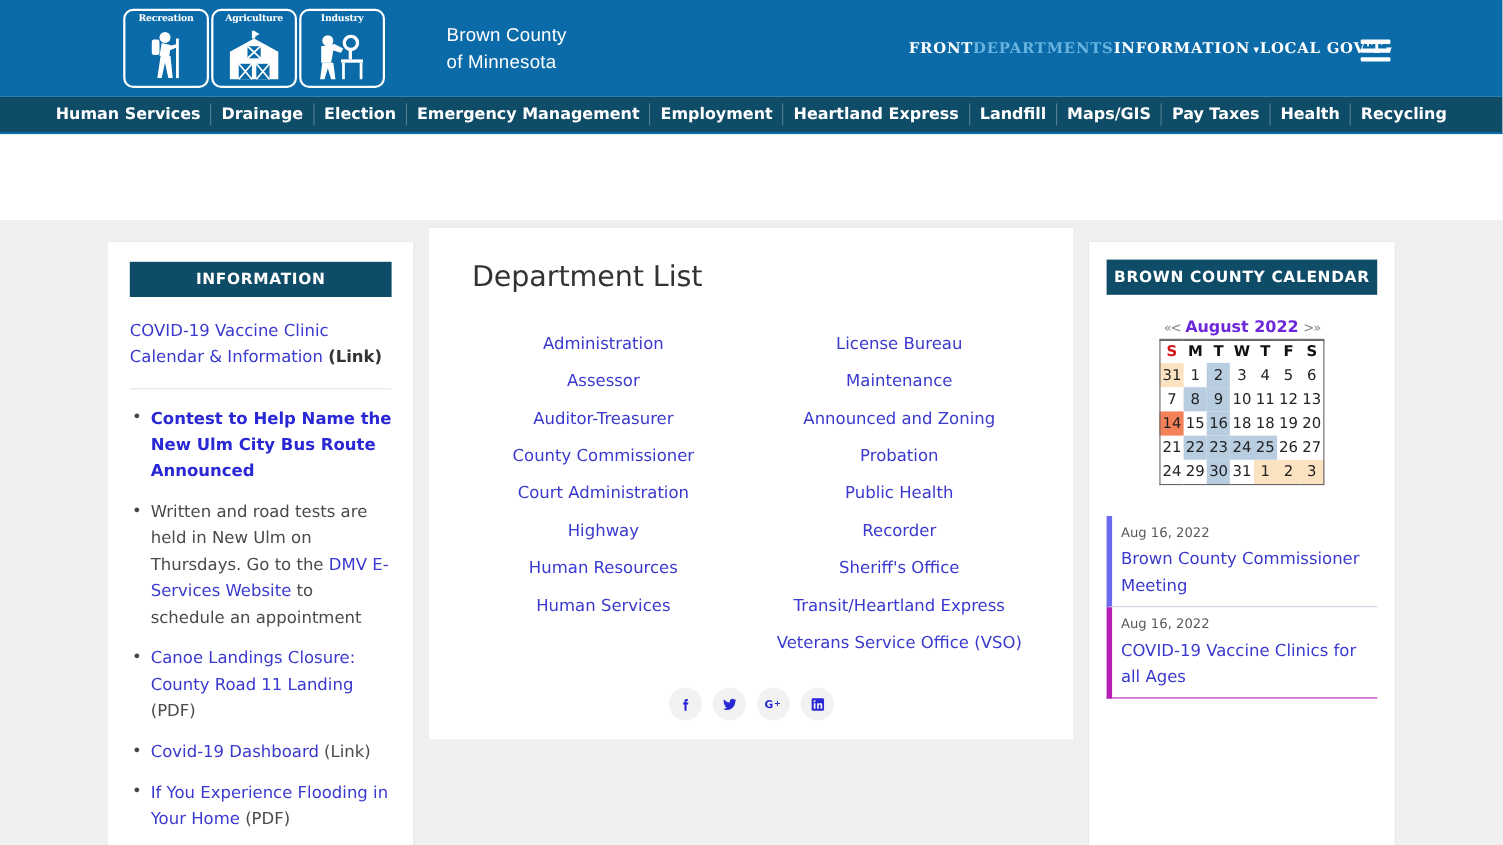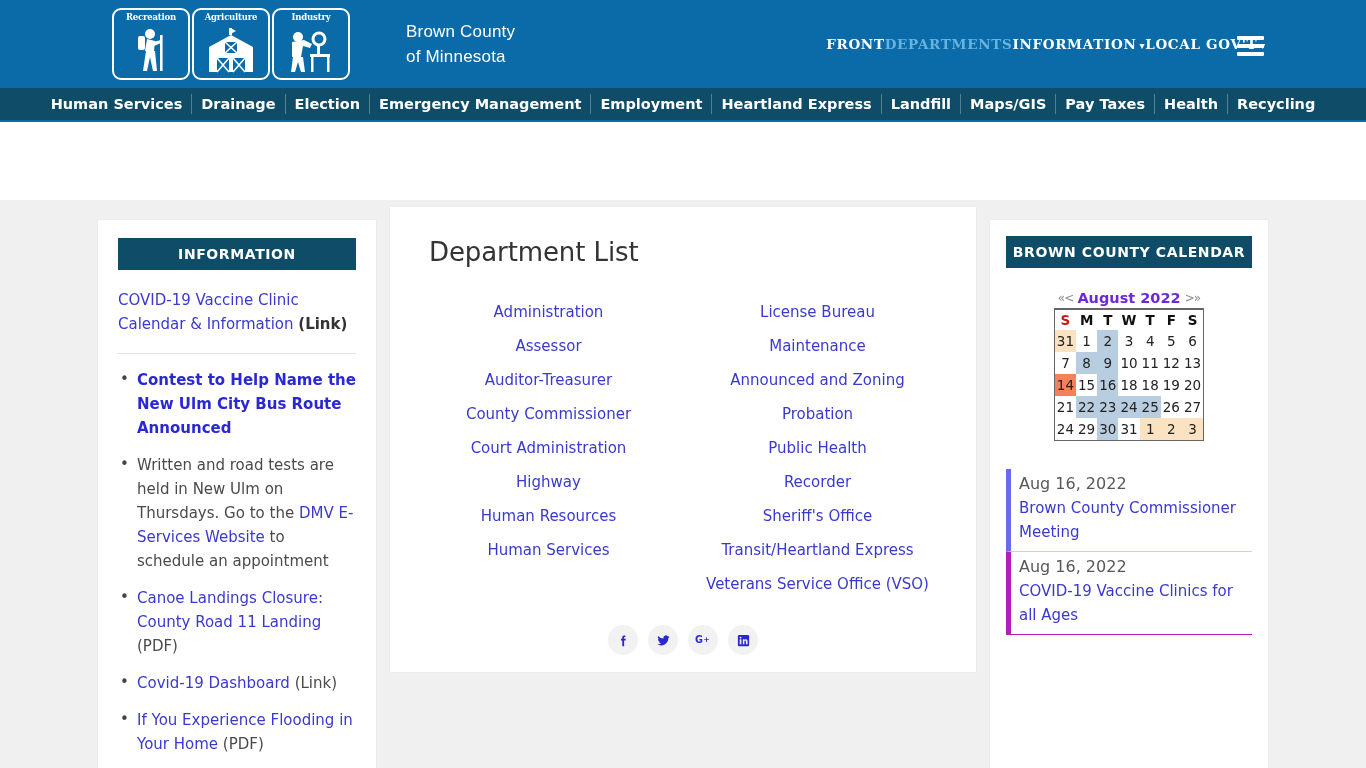--- a/index.html
+++ b/index.html
@@ -277,21 +277,21 @@
   td.evt { background: #b8cde0; }
   td.today { background: #f4815a; color: #222; }
 
   .evt-list { margin-top: 28px; }
   .evt-row {
     border-left: 5px solid #6a6af0;
     border-bottom: 1px solid #cfcfdf;
     padding: 3px 0 7px 8px;
   }
   .evt-row.magenta { border-left-color: #b51fb5; border-bottom-color: #b51fb5; }
-  .evt-date { font-size: 16px; color: #585858; line-height: 24px; }
+  .evt-date { font-size: 12px; color: #585858; line-height: 24px; }
   .evt-title {
     font-size: 15px; color: #3a39cf; line-height: 24px;
     cursor: pointer; text-decoration: none; display: block;
   }
 </style>
 </head>
 <body>
 
 <div class="header">
   <div class="logo-wrap">

